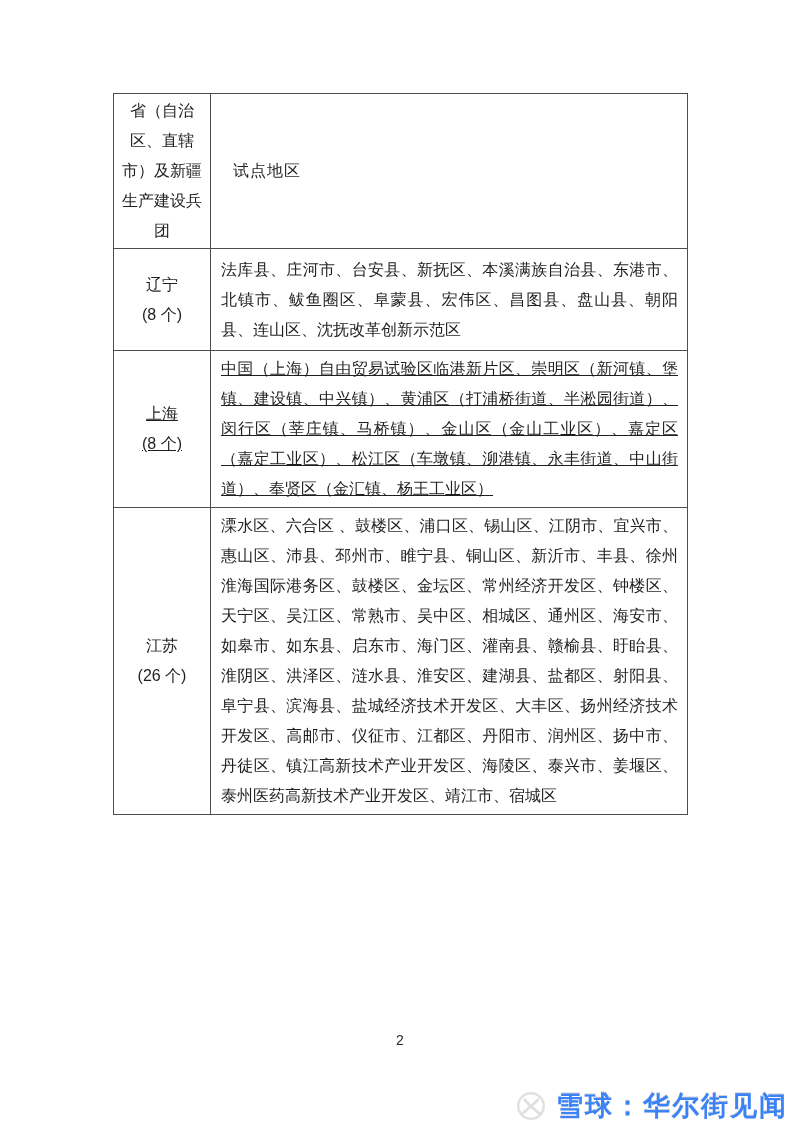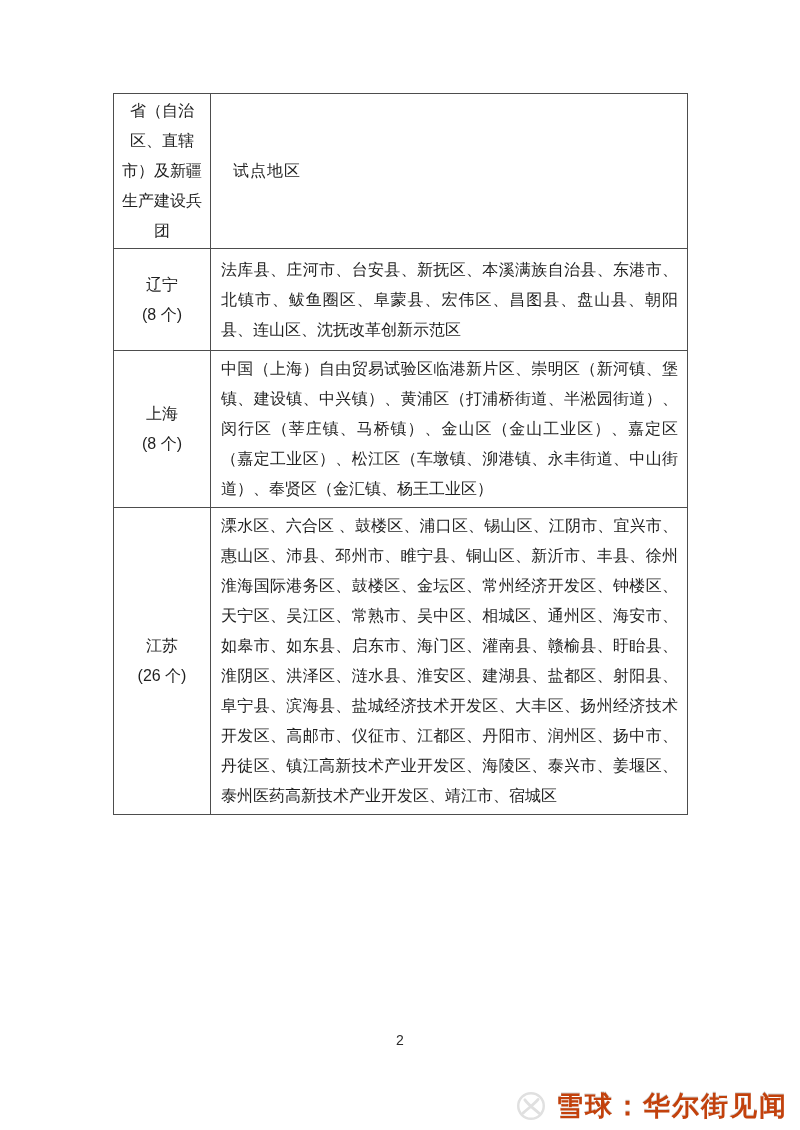--- a/index.html
+++ b/index.html
@@ -53,21 +53,21 @@
   }
   td.areas-cell{
     text-align:justify;
     text-justify:inter-ideograph;
     line-height:30px;
     padding:3px 9px 3px 10px;
   }
   .r-liaoning   td{height:95px;margin-top:23px;}
   .r-jilin      td{height:66px;}
   .r-heilongjiang td{height:88px;}
-  .r-shanghai   td{height:150px;}
+  .r-shanghai   td{height:150px;text-decoration:underline;}
   .r-jiangsu    td{height:290px;}
 
   .page-number{
     position:absolute;
     left:0;right:0;
     top:1032px;
     text-align:center;
     font-size:14px;
     color:#2a2a2a;
   }
@@ -79,21 +79,21 @@
     display:flex;
     align-items:center;
     gap:8px;
     color:#e2e2e2;
     user-select:none;
   }
   .watermark .wm-text{
     font-size:27px;
     font-weight:bold;
     letter-spacing:2px;
-    color:#c2410c;
+    color:#3b82f6;
     text-shadow:0 1px 0 #ffffff, 0 -1px 0 #d2d2d2;
     white-space:nowrap;
   }
   .watermark svg{display:block;}
 </style>
 </head>
 <body>
 
 <div class="page">
 

